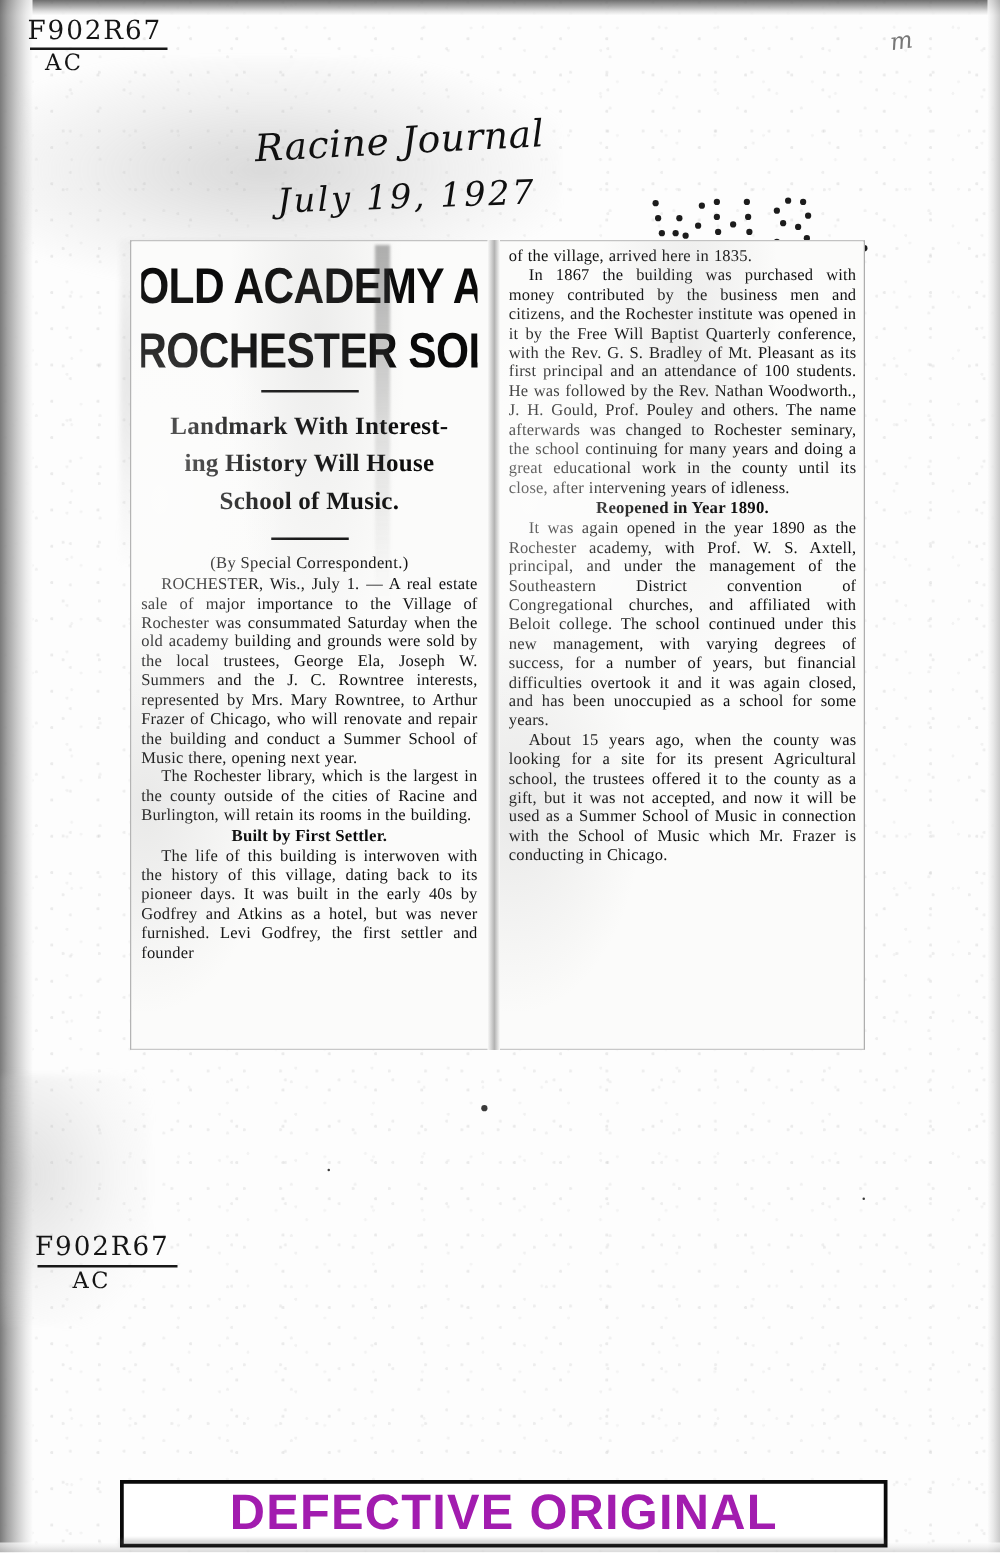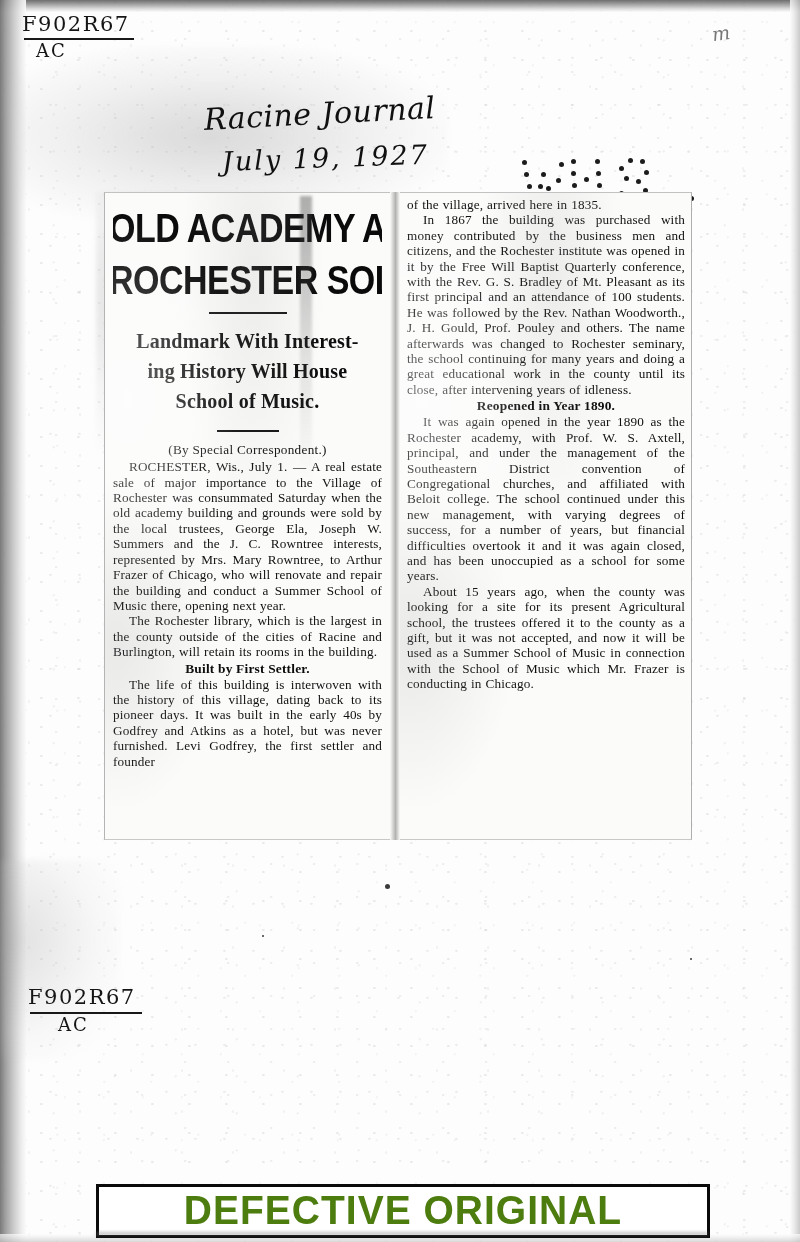--- a/index.html
+++ b/index.html
@@ -304,21 +304,21 @@
     background: #ffffff;
     display: flex;
     align-items: center;
     justify-content: center;
   }
   .defective-text {
     font-family: "Liberation Sans", sans-serif;
     font-weight: 700;
     font-size: 39px;
     letter-spacing: 1px;
-    color: #4d7c0f;
+    color: #a21caf;
     white-space: nowrap;
     transform: scaleY(1.02);
   }
   .stamp-shadow {
     position: absolute;
     left: 96px;
     top: 1232px;
     width: 612px;
     height: 6px;
     background: linear-gradient(to bottom, rgba(120,120,120,.5), rgba(255,255,255,0));

